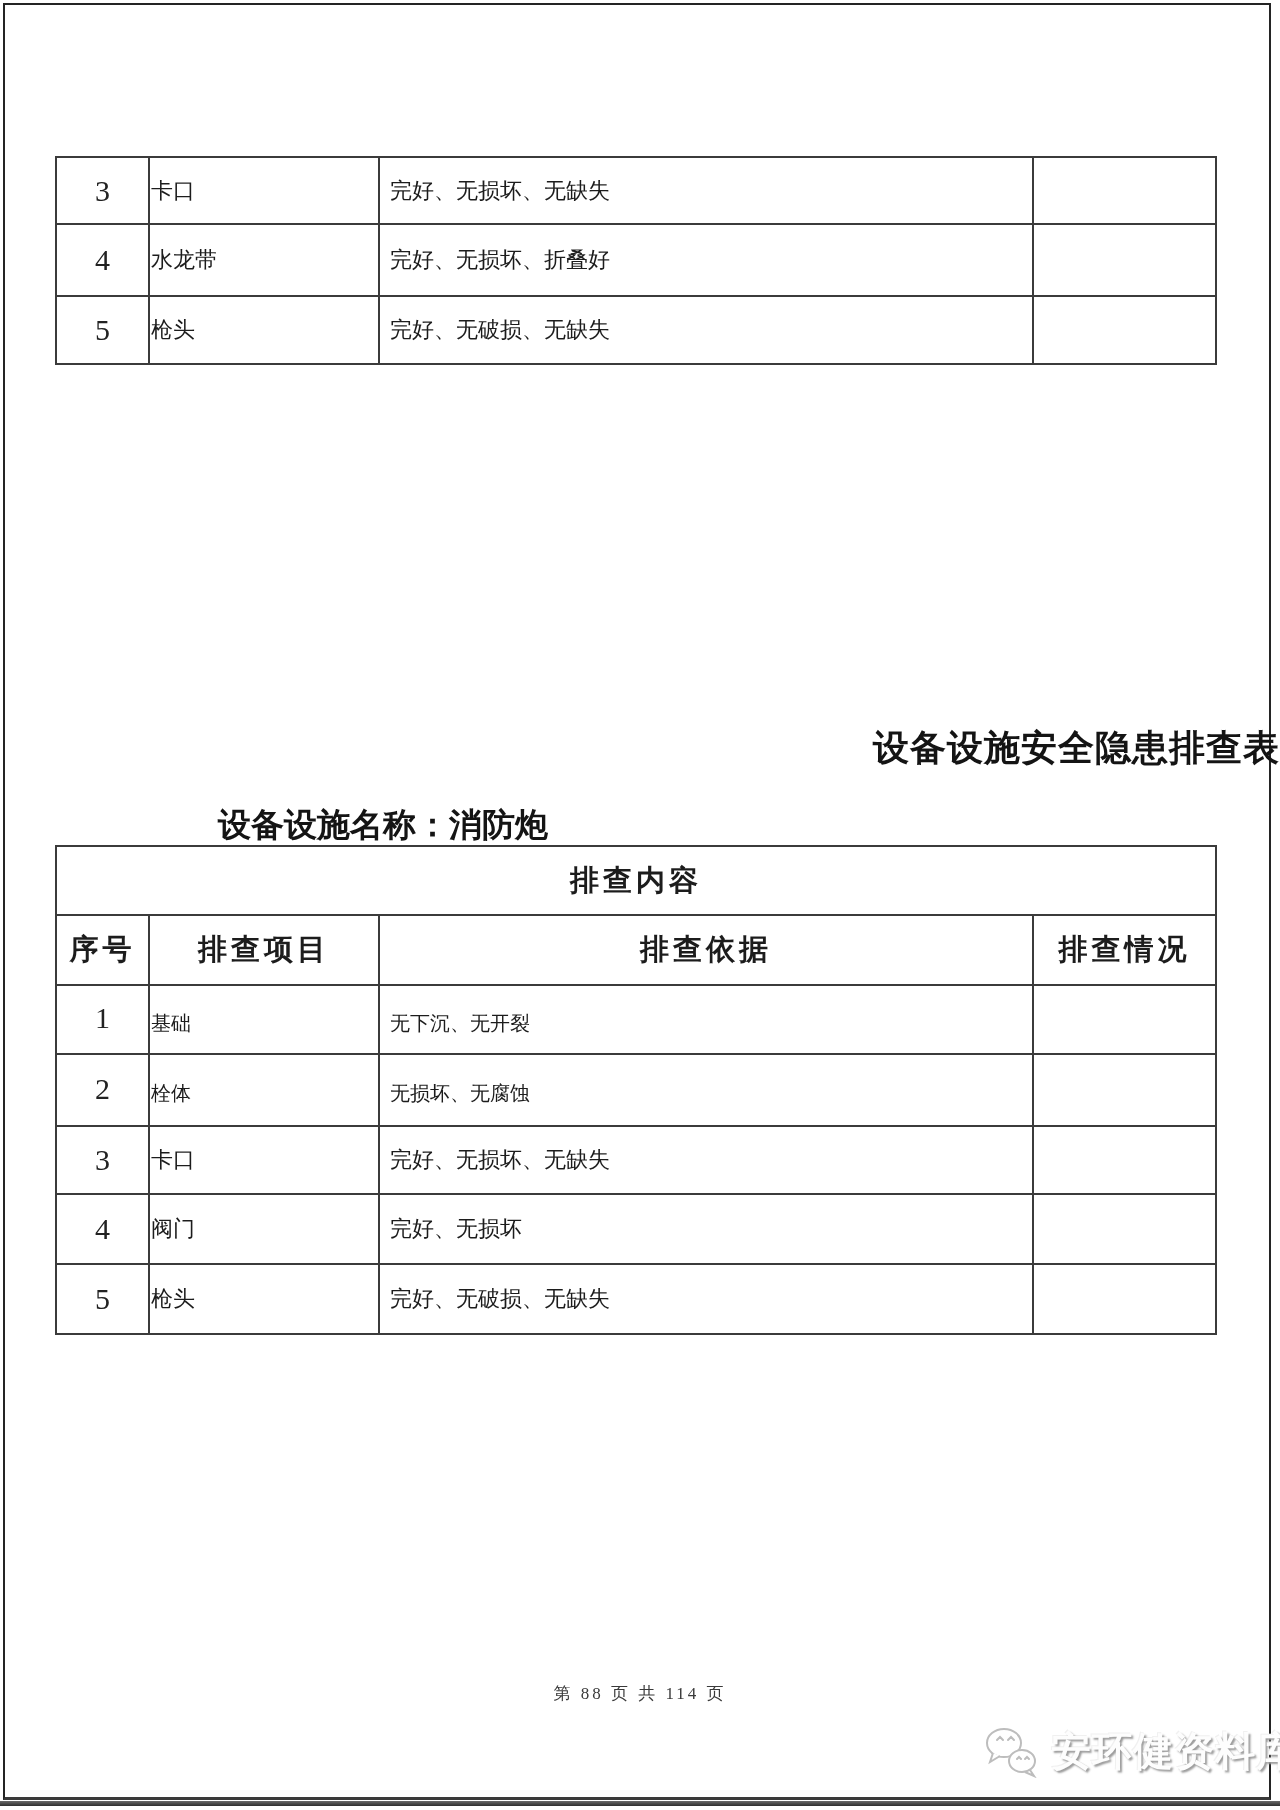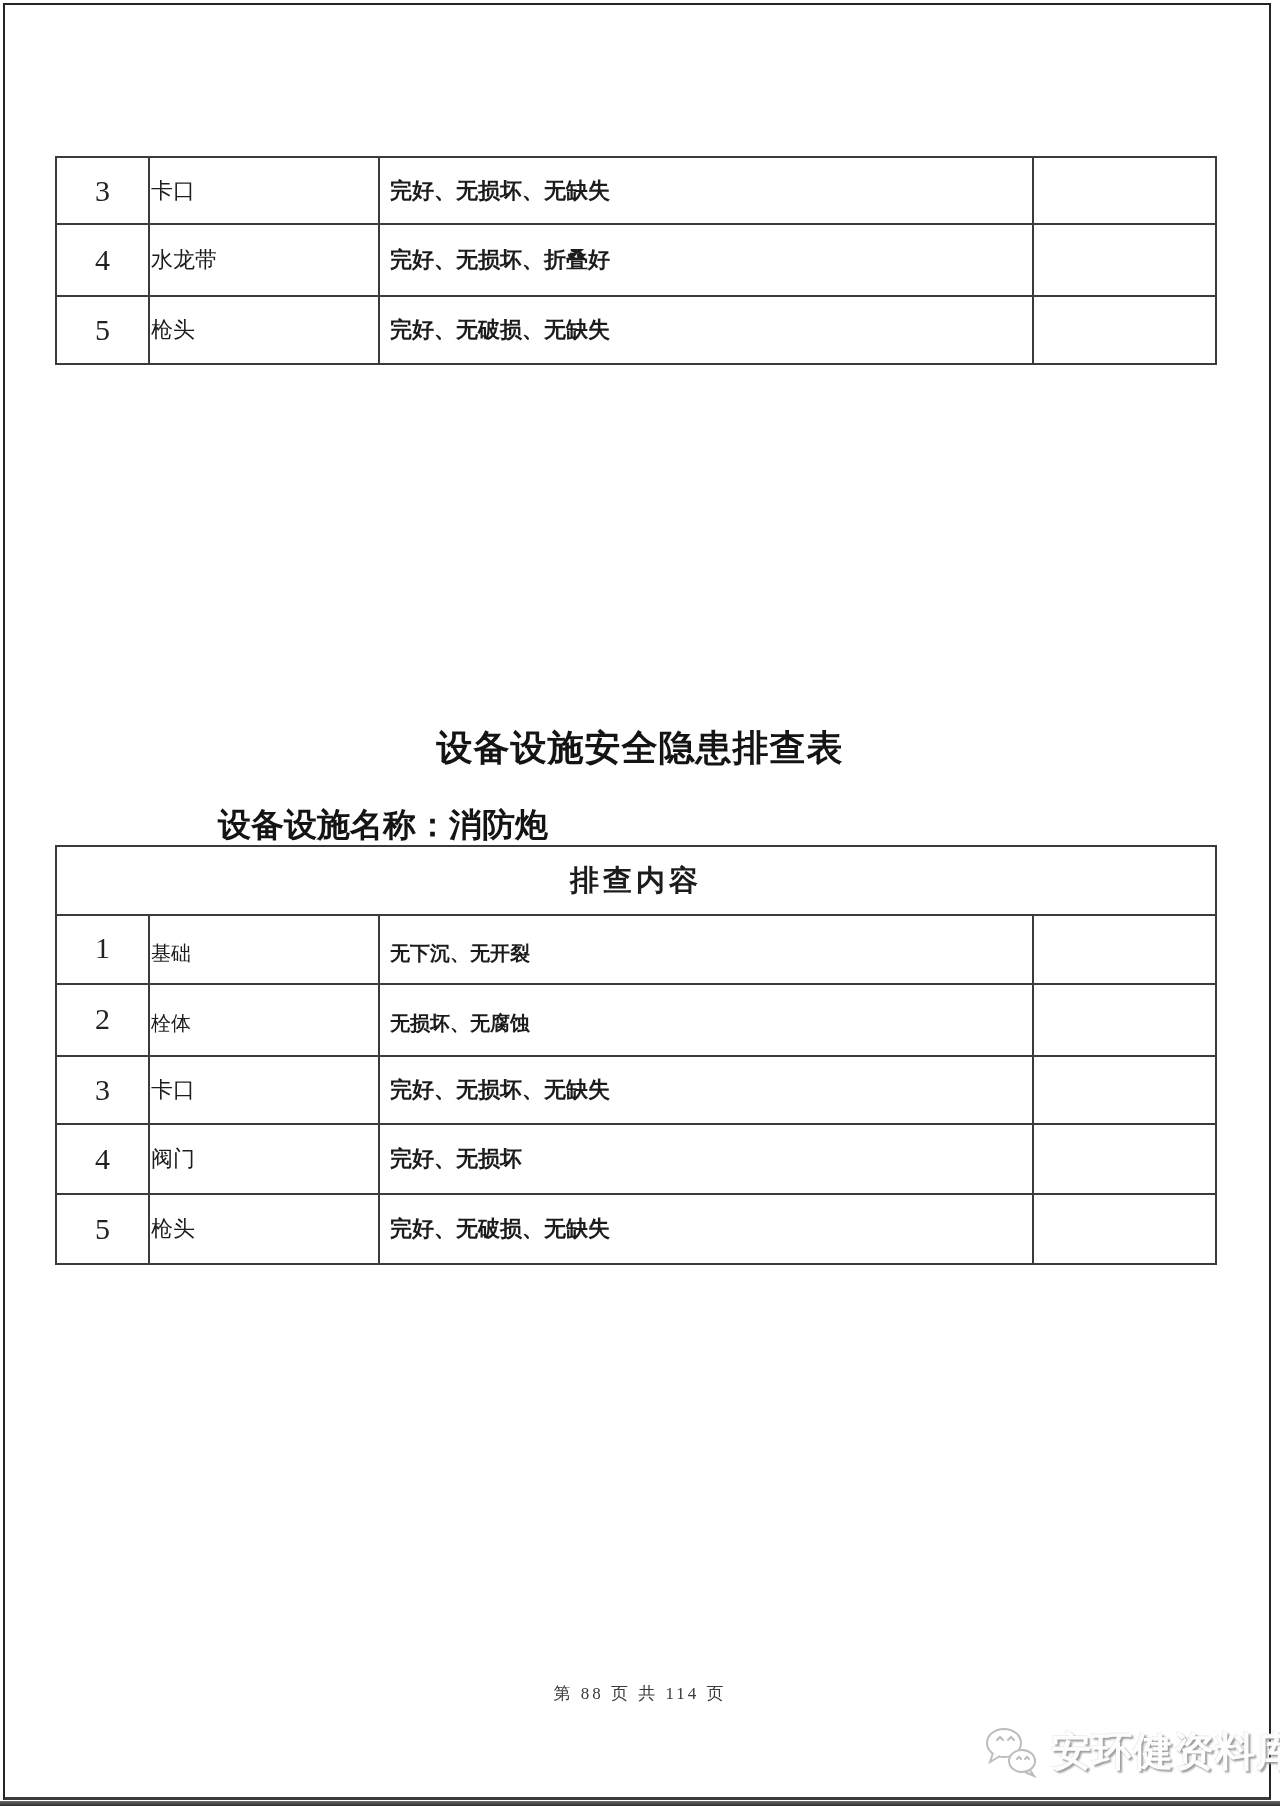--- a/index.html
+++ b/index.html
@@ -39,21 +39,21 @@
   .top-tbl{top:156px;}
   .main-tbl{top:845px;}
 
   td.num{
     text-align:center;
     font-size:30px;
     font-family:"Liberation Serif", serif;
     color:#222;
   }
   td.item{padding-left:1px;font-size:22px;}
-  td.basis{padding-left:10px;font-size:22px;font-weight:bold;}
+  td.basis{padding-left:10px;font-size:22px;}
   td.status{}
 
   td.banner{
     text-align:center;
     font-size:29px;
     font-weight:bold;
     letter-spacing:4px;
     font-family:"Liberation Sans", sans-serif;
   }
   tr.hdr td{
@@ -68,21 +68,21 @@
   tr.h68 td{height:68px;}
   tr.h69 td{height:69px;}
   tr.h70 td{height:70px;}
   tr.h72 td{height:72px;}
 
   td.v-top{vertical-align:top;padding-top:8px;font-size:20px;margin-top:32px;}
   td.num-low{vertical-align:bottom;padding-bottom:4px;}
 
   .title{
     position:absolute;left:0;top:724px;width:1280px;
-    text-align:center;
+    text-align:right;
     font-size:36px;font-weight:bold;letter-spacing:1px;
     font-family:"Liberation Sans", sans-serif;
     color:#141414;
   }
   .subtitle{
     position:absolute;left:194px;top:803px;
     font-size:33px;font-weight:bold;
     font-family:"Liberation Sans", sans-serif;
     color:#141414;
     white-space:nowrap;
@@ -152,20 +152,26 @@
   <table class="tbl main-tbl">
     <colgroup>
         <col style="width:93px">
         <col style="width:230px">
         <col style="width:654px">
         <col style="width:183px">
       </colgroup>
     <tbody>
         <tr class="h69">
       <td class="banner" colspan="4">排查内容</td>
+    </tr>
+    <tr class="hdr h70">
+      <td>序号</td>
+      <td>排查项目</td>
+      <td>排查依据</td>
+      <td>排查情况</td>
     </tr>
     <tr class="h69">
       <td class="num num-low">1</td>
       <td class="item v-top">基础</td>
       <td class="basis v-top">无下沉、无开裂</td>
       <td class="status"></td>
     </tr>
     <tr class="h72">
       <td class="num num-low">2</td>
       <td class="item v-top">栓体</td>

